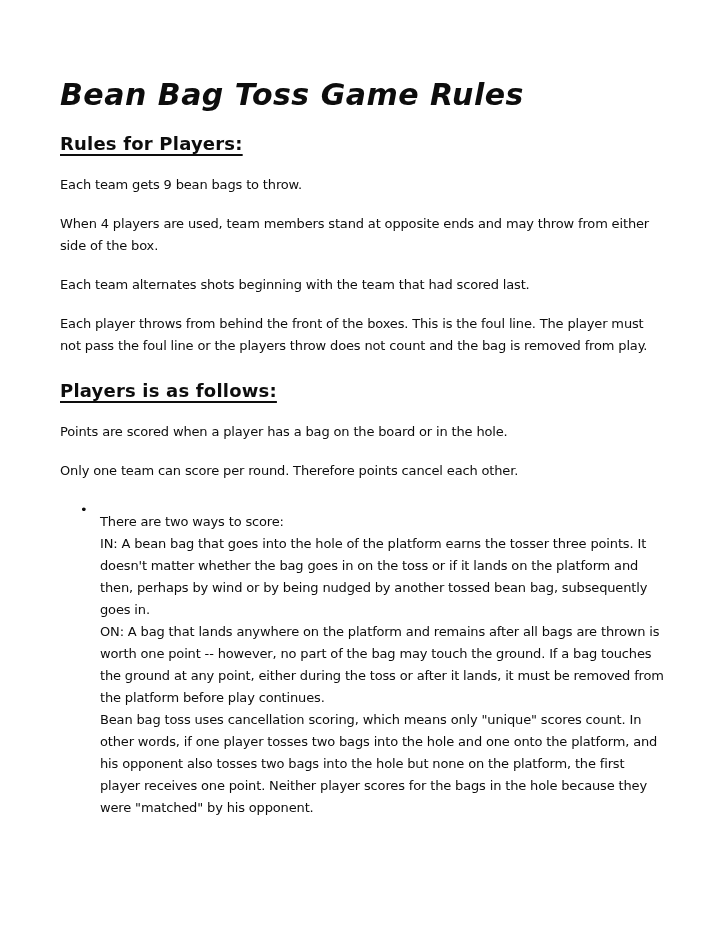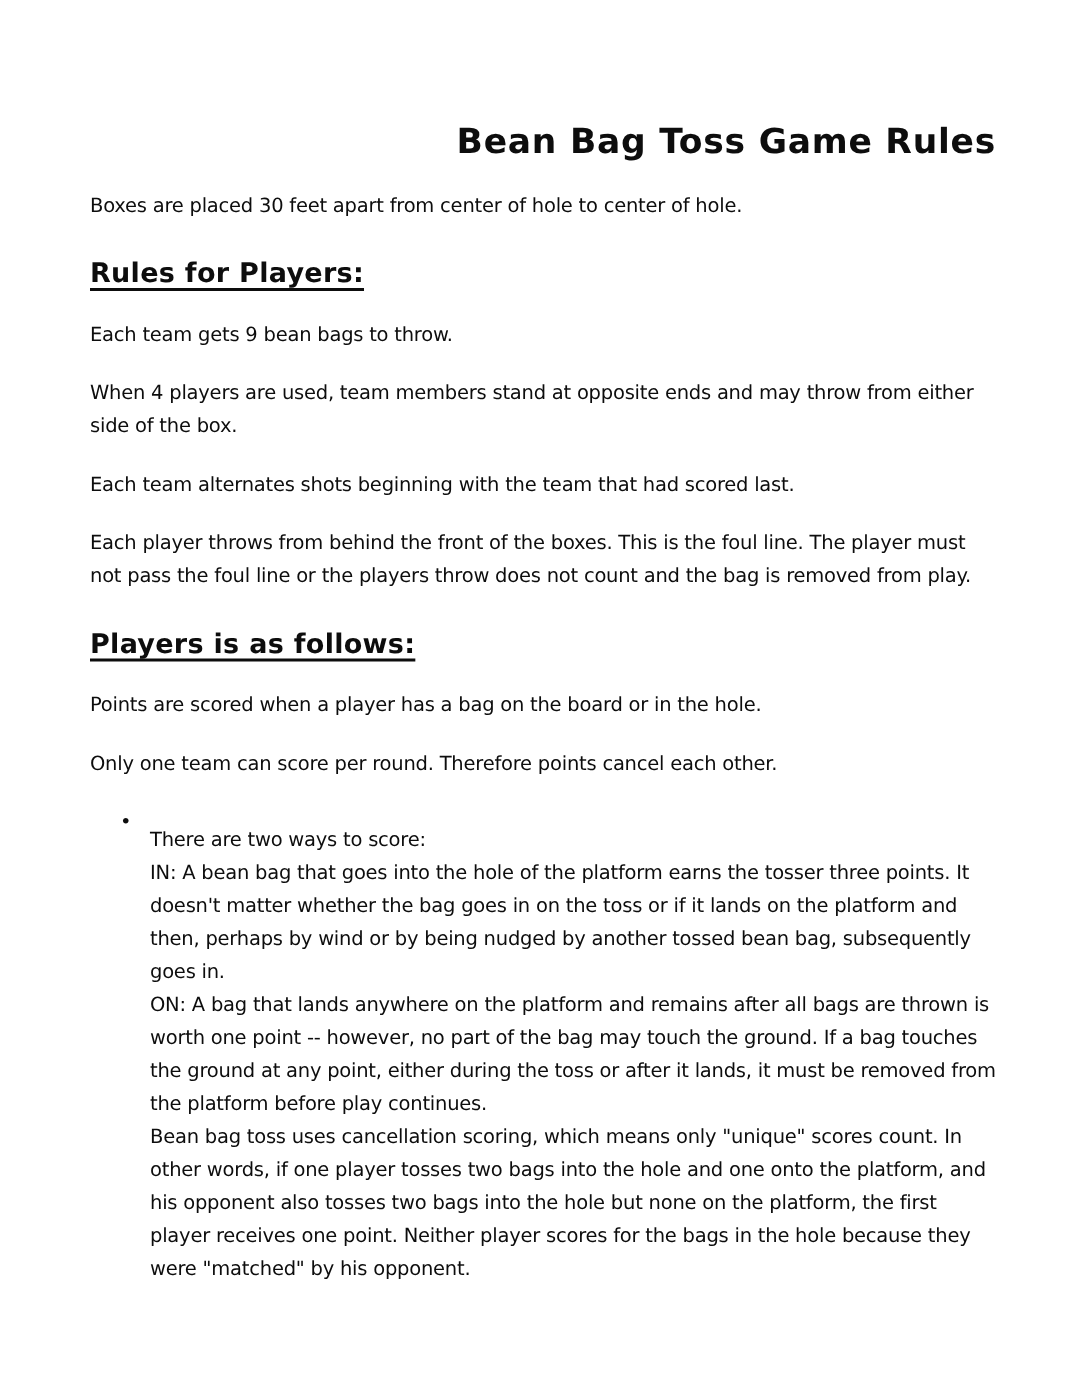--- a/index.html
+++ b/index.html
@@ -17,25 +17,26 @@
   .page {
     box-sizing: border-box;
     width: 720px;
     height: 931px;
     padding: 0 56px 0 60px;
     background: #ffffff;
   }
   .doc-title {
     margin: 0;
     padding-top: 80px;
-    text-align: right;
-    font-size: 23px;
+    text-align: left;
+    font-size: 30px;
     font-weight: bold;
     letter-spacing: 0.5px;
     line-height: 30px;
+    font-style: italic;
   }
   .intro {
     margin: 49px 0 0 0;
   }
   p.body-text {
     margin: 17px 0 0 0;
     font-size: 13px;
     letter-spacing: -0.15px;
     line-height: 22px;
   }
@@ -67,21 +68,20 @@
     margin-top: 12px;
   }
 </style>
 </head>
 <body>
 
 <div class="page">
 
   <h1 class="doc-title">Bean Bag Toss Game Rules</h1>
 
-  <p class="body-text intro">Boxes are placed 30 feet apart from center of hole to center of hole.</p>
 
   <h2 class="section-heading">Rules for Players:</h2>
 
 
   <p class="body-text">Each team gets 9 bean bags to throw.</p>
 
   <p class="body-text">When 4 players are used, team members stand at opposite ends and may throw from either side of the box.</p>
 
   <p class="body-text">Each team alternates shots beginning with the team that had scored last.</p>
 

